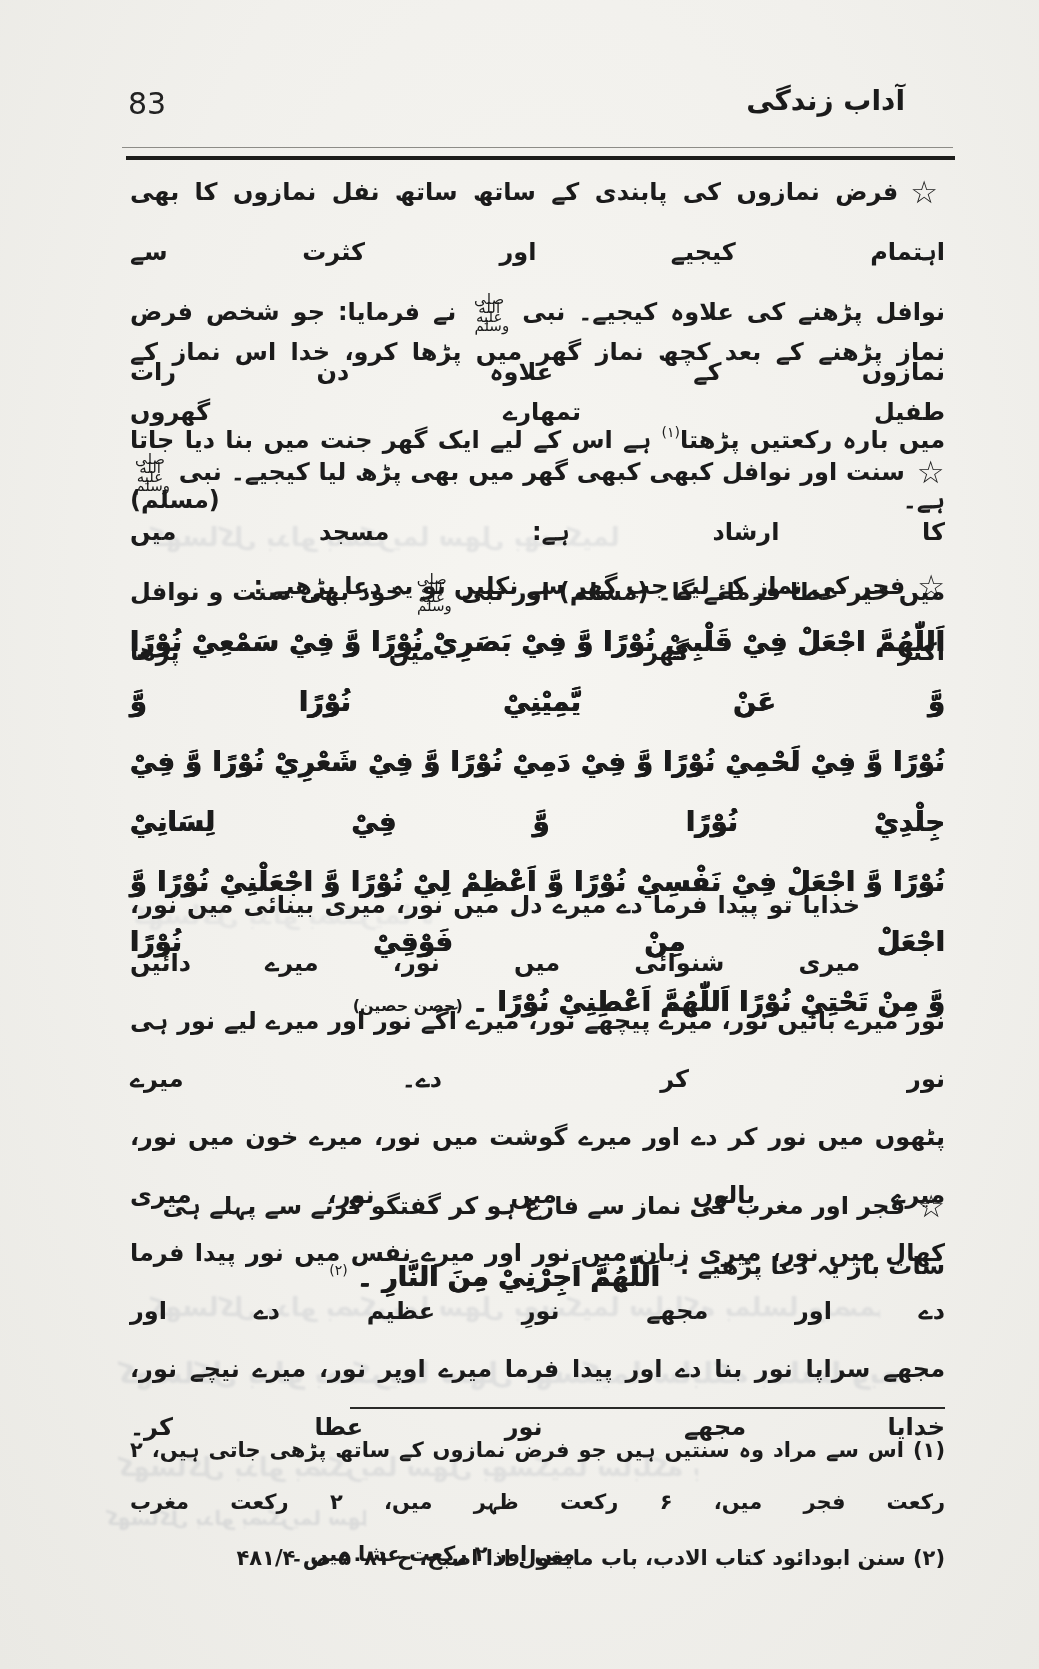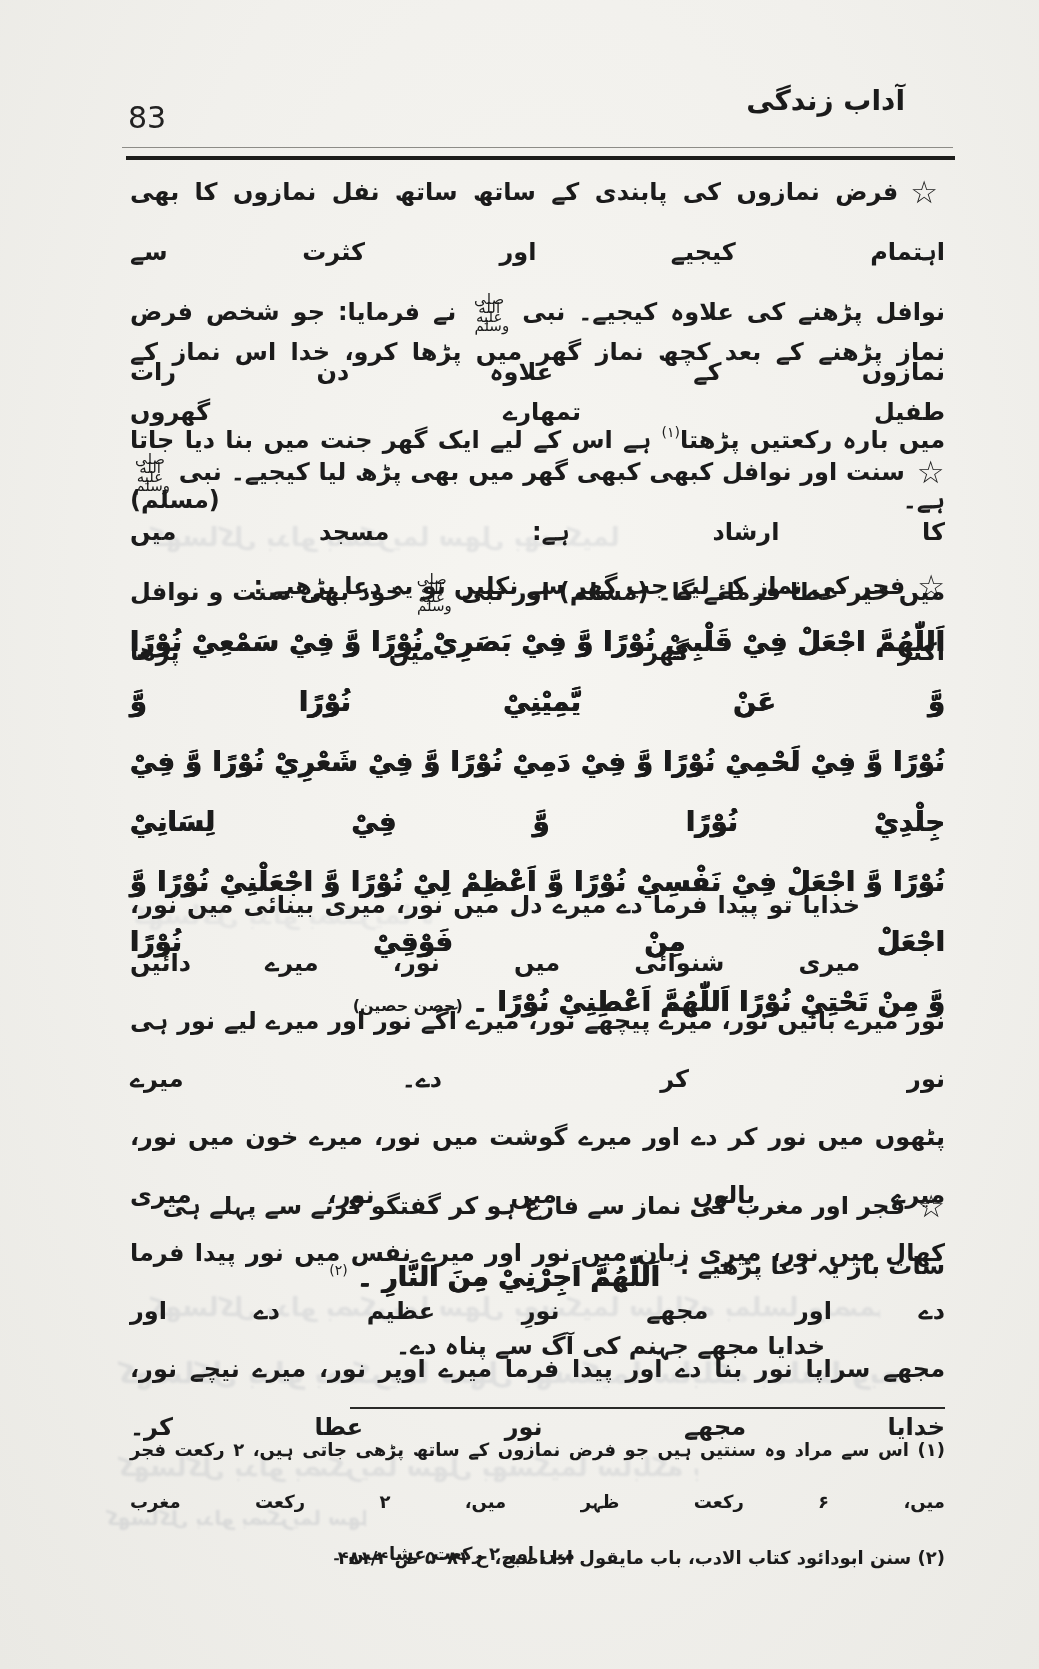--- a/index.html
+++ b/index.html
@@ -12,21 +12,21 @@
     font-family:"DejaVu Sans", sans-serif;
     color:#1b1b1b;
     direction:rtl;
   }
   
   .book-title{
     position:absolute;top:84px;right:134px;
     font-size:28px;font-weight:700;letter-spacing:0;
   }
   .page-number{
-    position:absolute;top:100px;left:128px;
+    position:absolute;top:86px;left:128px;
     font-size:30px;font-weight:400;color:#222;
     direction:ltr;
   }
   .rule-thin{
     position:absolute;top:147px;left:122px;right:86px;height:1px;
     background:#8d8c87;
   }
   .rule-thick{
     position:absolute;top:156px;left:126px;right:84px;height:4px;
     background:#1d1d1b;
@@ -36,21 +36,21 @@
     position:absolute;left:130px;right:94px;
     direction:rtl;
     font-size:24px;font-weight:700;
   }
   .tline{
     text-align:justify;text-align-last:justify;
     line-height:60px;
     white-space:normal;
   }
   .noj{text-align:right;text-align-last:right;}
-  .fn .tline{line-height:52px;font-size:18px;}
+  .fn .tline{line-height:52px;font-size:21px;}
   .dua .tline{
     font-size:27px;line-height:60px;
     text-shadow:0.5px 0 0 currentColor, -0.5px 0 0 currentColor;
   }
   .star{
     font-size:31px;font-weight:400;
     padding-left:12px;vertical-align:-3px;
     text-shadow:none;
   }
   .honorific{
@@ -141,23 +141,20 @@
       <div class="tline"><span>پٹھوں میں نور کر دے اور میرے گوشت میں نور، میرے خون میں نور، میرے بالوں میں نور، میری</span></div>
       <div class="tline"><span>کھال میں نور، میری زبان میں نور اور میرے نفس میں نور پیدا فرما دے اور مجھے نورِ عظیم دے اور</span></div>
       <div class="tline"><span>مجھے سراپا نور بنا دے اور پیدا فرما میرے اوپر نور، میرے نیچے نور، خدایا مجھے نور عطا کر۔</span></div>
     </div>
   <div class="block h4">
       <div class="tline noj"><span class="star">☆</span><span>فجر اور مغرب کی نماز سے فارغ ہو کر گفتگو کرنے سے پہلے ہی سات بار یہ دعا پڑھیے :</span></div>
     </div>
   <div class="block dua dua2">
       <div class="tline noj"><span>اَللّٰهُمَّ اَجِرْنِيْ مِنَ النَّارِ ۔ </span><span class="supmark">(۲)</span></div>
     </div>
-  <div class="block tr2">
-      <div class="tline noj" style="padding-right: 120px;"><span>خدایا مجھے جہنم کی آگ سے پناہ دے۔</span></div>
-    </div>
 
   <div class="fn-rule"></div>
   <div class="block fn fn1">
       <div class="tline"><span>(۱) اس سے مراد وہ سنتیں ہیں جو فرض نمازوں کے ساتھ پڑھی جاتی ہیں، ۲ رکعت فجر میں، ۶ رکعت ظہر میں، ۲ رکعت مغرب</span></div>
       <div class="tline noj" style="padding-right: 370px;"><span>میں اور ۲ رکعت عشا میں ۔</span></div>
     </div>
   <div class="block fn fn2">
       <div class="tline noj"><span>(۲) سنن ابودائود کتاب الادب، باب مایقول اذا اصبح، ح ۵۰۸۱ ص ۴۸۱/۴</span></div>
     </div>
 

